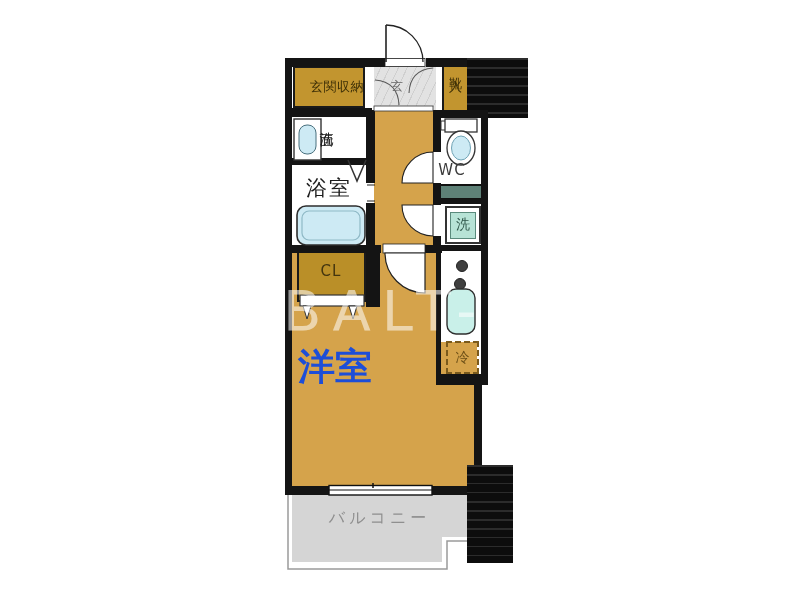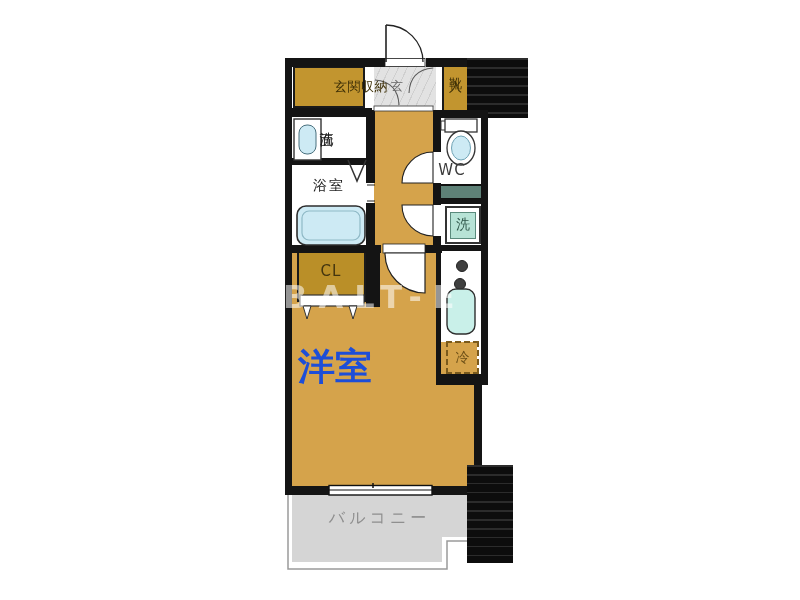--- a/index.html
+++ b/index.html
@@ -21,30 +21,30 @@
   
   .teal-strip{background:#5E8177;border-top:2px solid #111;border-bottom:2px solid #111;box-sizing:border-box;}
   .laundry-pan{background:#fff;border:2px solid #333;box-sizing:border-box;display:flex;align-items:center;justify-content:center;}
   .laundry-inner{width:26px;height:27px;background:#B7E3D6;border:1.5px solid #5a8a7c;box-sizing:border-box;
                  display:flex;align-items:center;justify-content:center;font-size:14px;color:#2f564a;}
   .fridge{border:2px dashed #7a5a1c;box-sizing:border-box;display:flex;align-items:center;justify-content:center;
           font-size:14px;color:#6b4e16;}
   
   .lbl{color:#222;line-height:1;}
   .vert{writing-mode:vertical-rl;text-orientation:upright;letter-spacing:2px;}
-  .lbl-storage{font-size:13px;color:#3d2f06;letter-spacing:.5px;width:70px;text-align:left;padding-left:40px;}
+  .lbl-storage{font-size:13px;color:#3d2f06;letter-spacing:.5px;width:70px;text-align:right;}
   .lbl-genkan{font-size:12px;color:#666;}
   .lbl-shoe{font-size:13px;color:#3d2f06;}
   .lbl-wash{font-size:14px;color:#1c1c1c;}
-  .lbl-bath{font-size:14px;color:#1c1c1c;letter-spacing:2px;width:60px;text-align:center;}
+  .lbl-bath{font-size:21px;color:#1c1c1c;letter-spacing:2px;width:60px;text-align:center;}
   .lbl-wc{font-size:15px;color:#3a3a3a;letter-spacing:1px;width:36px;text-align:center;}
   .lbl-cl{font-size:15px;color:#43350f;letter-spacing:1px;width:50px;text-align:center;}
   .lbl-room{width:160px;text-align:left;font-size:37px;line-height:1.12;font-weight:600;color:#1d4ed8;}
   .lbl-balcony{font-size:16px;color:#8f8f8f;letter-spacing:4px;width:175px;text-align:center;}
-  .watermark{font-size:32px;font-weight:700;letter-spacing:11px;color:rgba(255,255,255,0.55);z-index:50;}
+  .watermark{font-size:56px;font-weight:400;letter-spacing:11px;color:rgba(255,255,255,0.55);z-index:50;}
   svg{pointer-events:none;}
 </style>
 </head>
 <body>
 
 <div class="abs genkan" style="left:374px;top:62px;width:62px;height:50px;"></div>
 <div class="abs floor-tan" style="left:374px;top:108px;width:59px;height:144px;"></div>
 <div class="abs floor-tan" style="left:292px;top:250px;width:185px;height:237px;"></div>
 <div class="abs kitchen" style="left:441px;top:250px;width:40px;height:92px;"></div>
 <div class="abs floor-gold" style="left:293px;top:66px;width:72px;height:42px;"></div>

